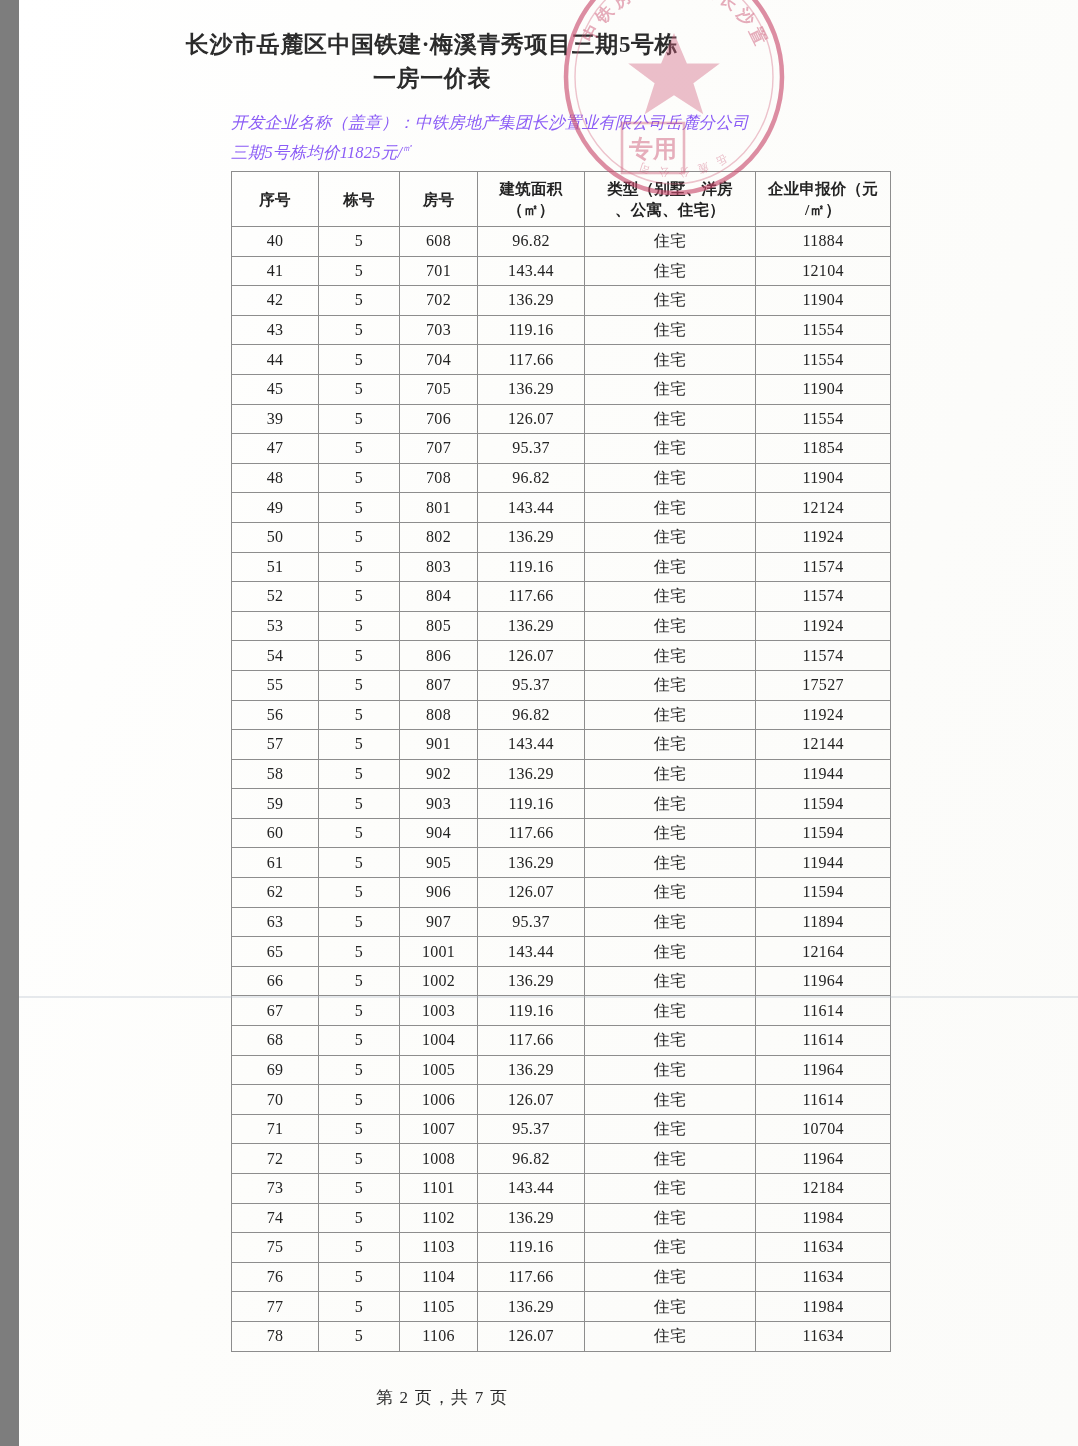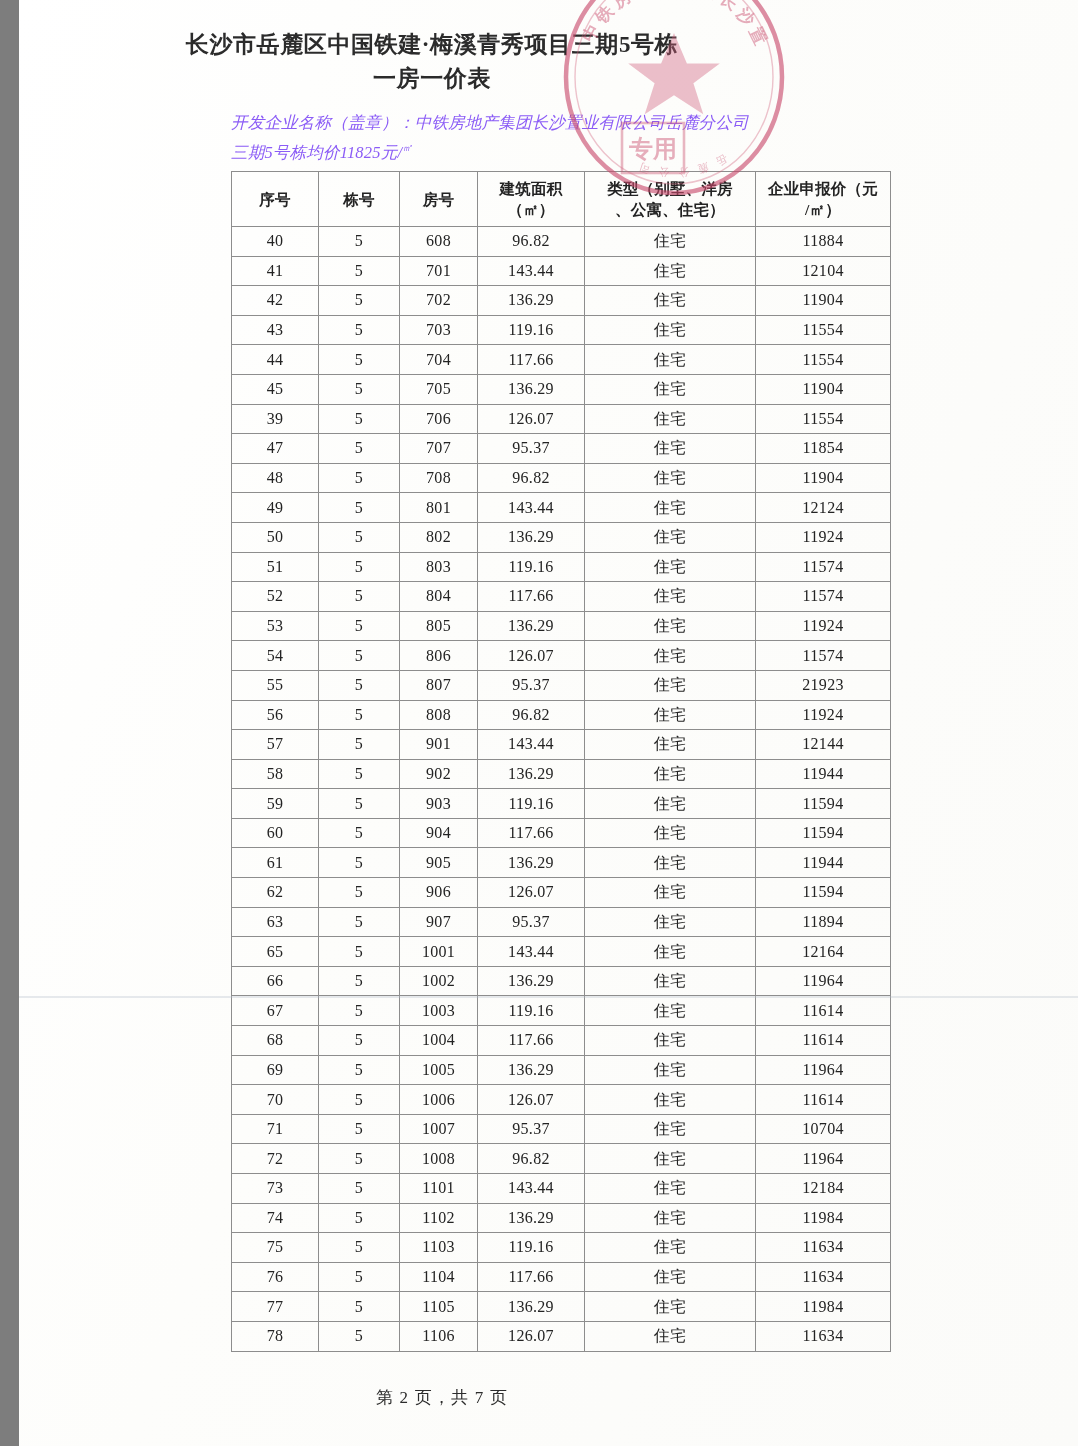--- a/index.html
+++ b/index.html
@@ -296,21 +296,21 @@
         <td>126.07</td>
         <td class="cn">住宅</td>
         <td>11574</td>
       </tr>
       <tr>
         <td>55</td>
         <td>5</td>
         <td>807</td>
         <td>95.37</td>
         <td class="cn">住宅</td>
-        <td>21923</td>
+        <td>17527</td>
       </tr>
       <tr>
         <td>56</td>
         <td>5</td>
         <td>808</td>
         <td>96.82</td>
         <td class="cn">住宅</td>
         <td>11924</td>
       </tr>
       <tr>

